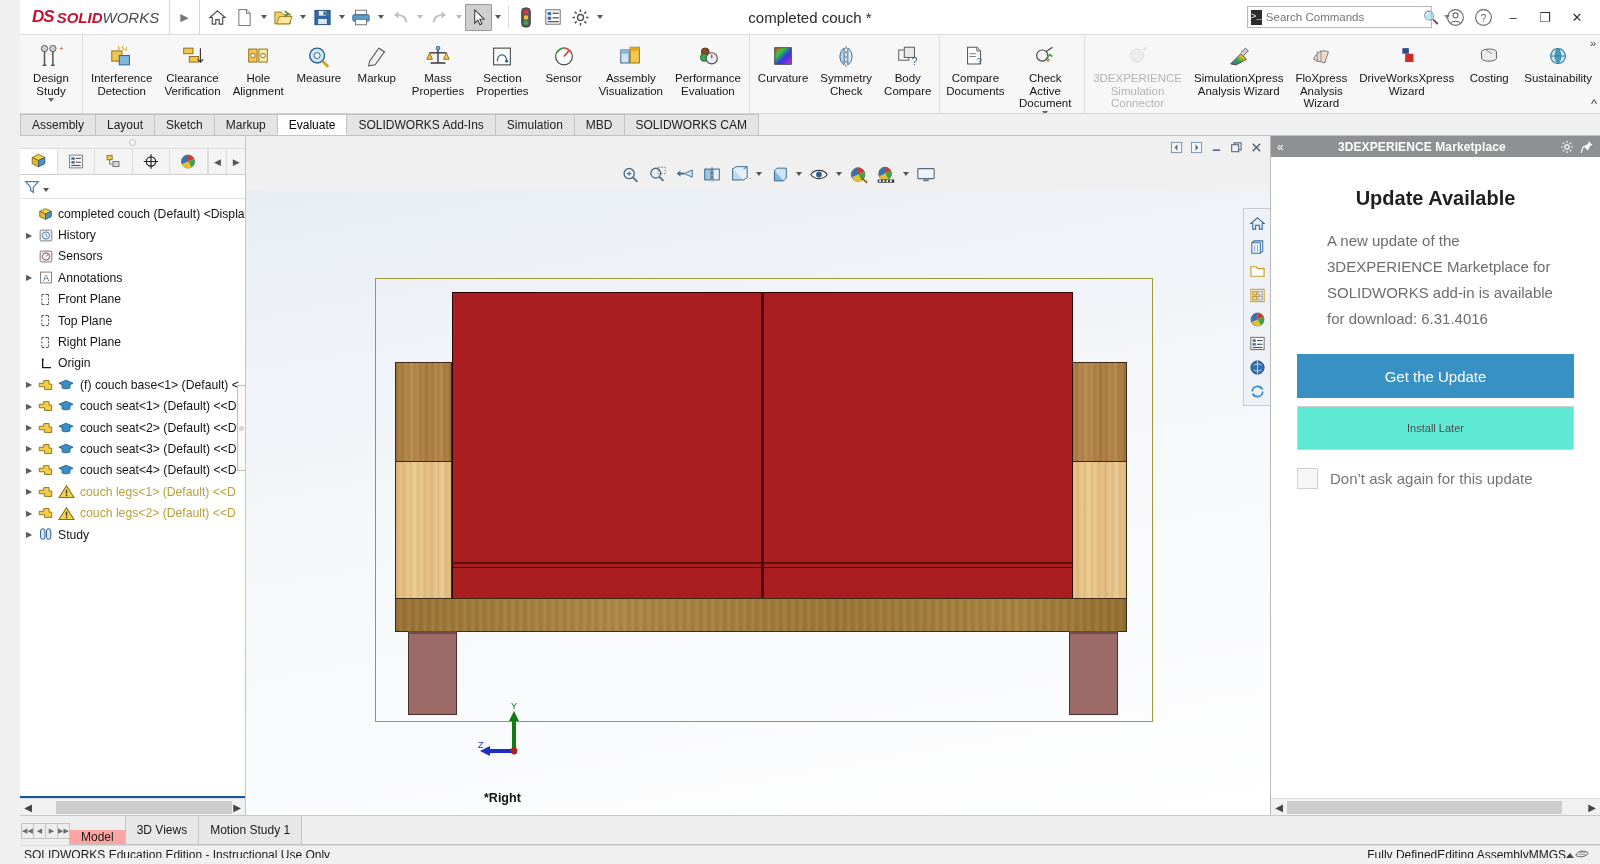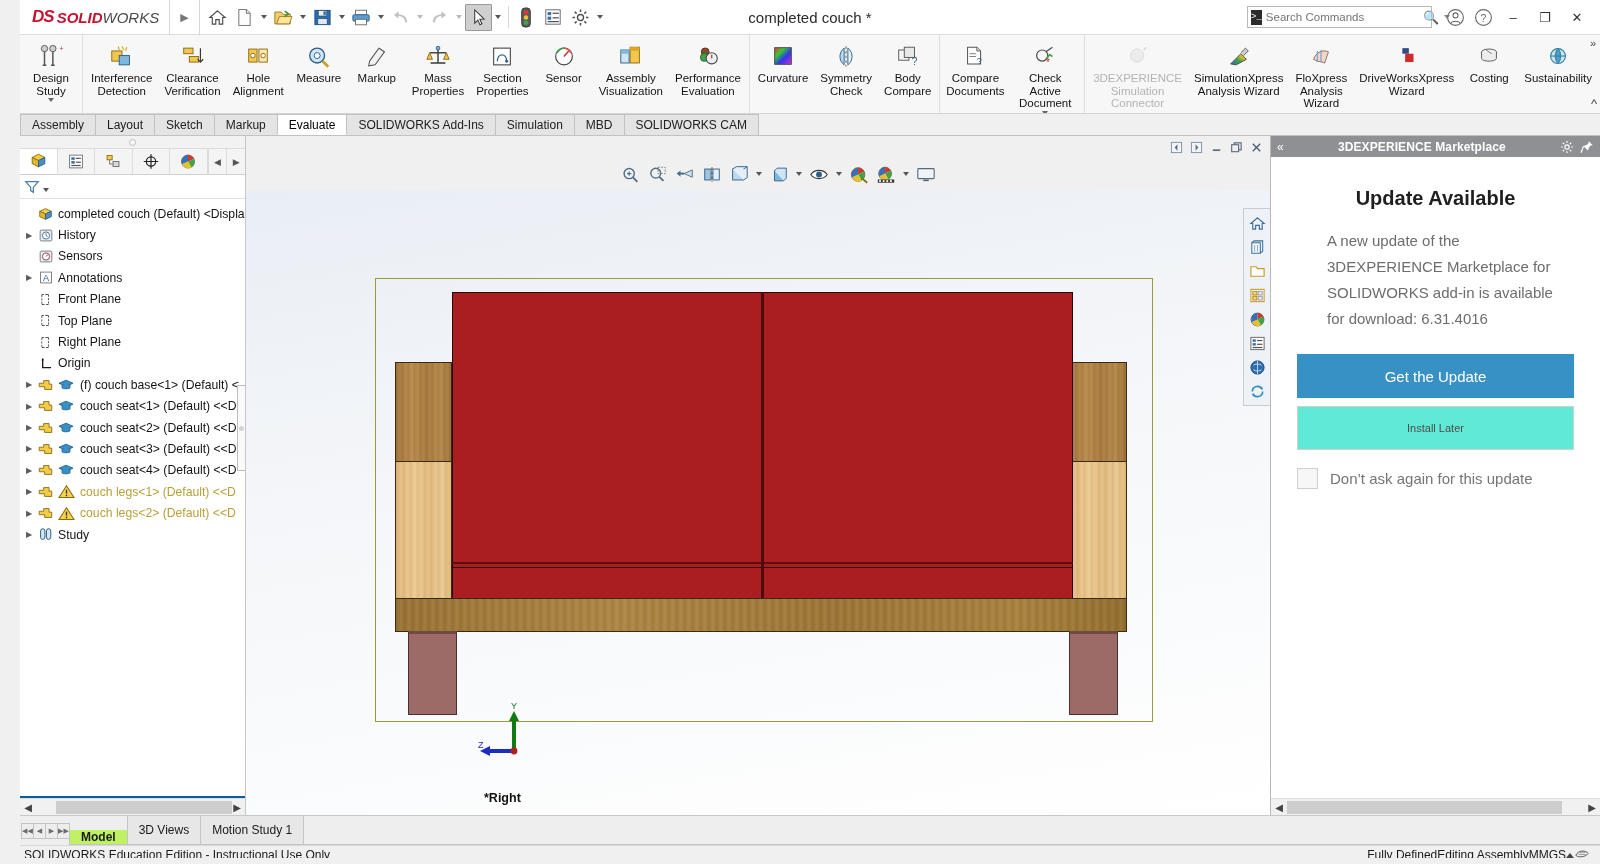--- a/index.html
+++ b/index.html
@@ -164,21 +164,21 @@
   .tp-hscroll .trk{ flex:1; height:13px; position:relative;}
   .tp-hscroll .thb{ position:absolute; left:0; top:0; width:275px; height:13px; background:#cdcdcd;}
 
   
   .bottomtabs { flex:0 0 18px; display:flex; align-items:stretch; background:#eeeeee; border-top:1px solid #c8c8c8;}
   .bt-navs { display:flex; align-items:center; padding-left:1px;}
   .bt-nav { width:13px; height:16px; display:flex; align-items:center; justify-content:center; font-size:7px; color:#6c6c6c;
             border:1px solid #c4c4c4; margin-right:-1px; background:#ededed; cursor:pointer;}
   .btab { padding:0 11px; display:flex; align-items:center; font-size:12px; color:#1a1a1a; border:1px solid #c4c4c4;
           border-top:none; margin-right:-1px; background:#e7e7e7; cursor:pointer;}
-  .btab.sel { background:#bef264; font-weight:bold;margin-top:14px; }
+  .btab.sel { background:#fca5a5; font-weight:normal;margin-top:14px; }
   .bt-rest { flex:1; border-bottom:1px solid #c4c4c4;}
   .statusbar { flex:0 0 19px; display:flex; align-items:center; background:#f0f0f0; font-size:12px; color:#1a1a1a;
                border-top:1px solid #d8d8d8; padding-left:4px; }
   .sb-right { margin-left:auto; display:flex; align-items:center; padding-right:10px;}
   .sb-caret { border-left:4px solid transparent;border-right:4px solid transparent;border-bottom:5px solid #444;}
   .taskbar-strip { position:absolute; left:0; bottom:0; width:1600px; height:6px; background:#f0f0f0;}
 </style>
 </head>
 <body>
 

